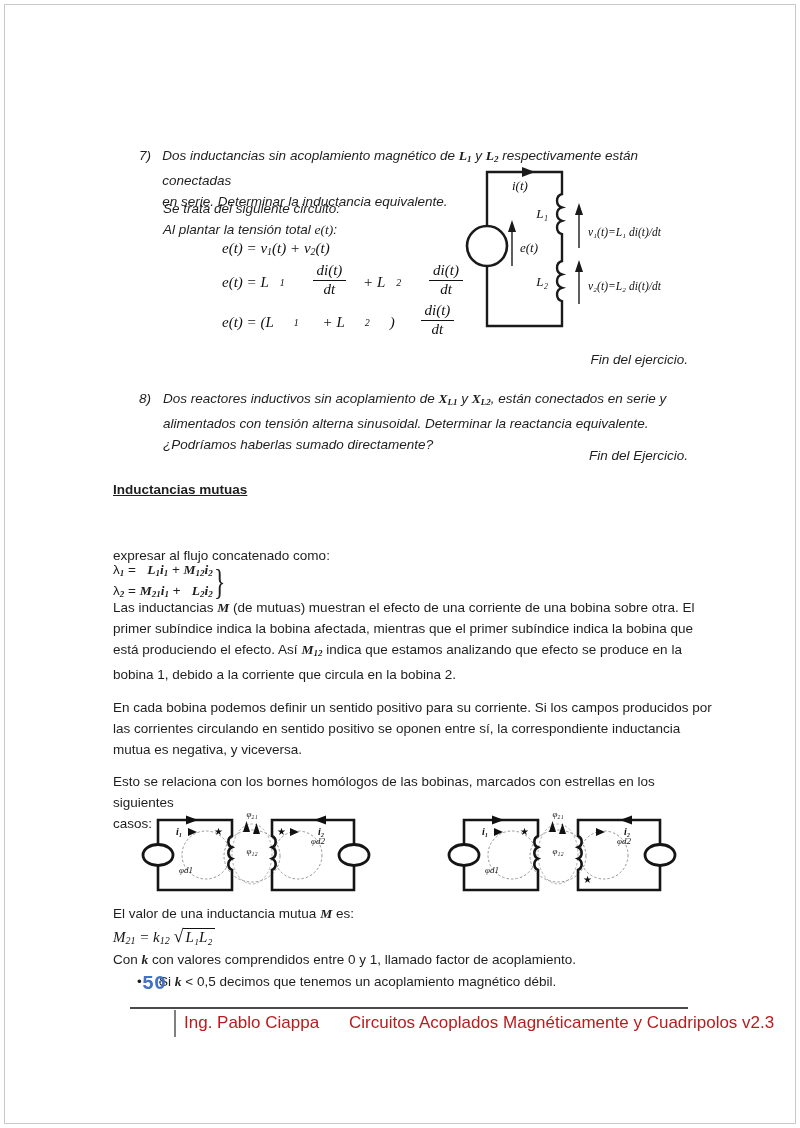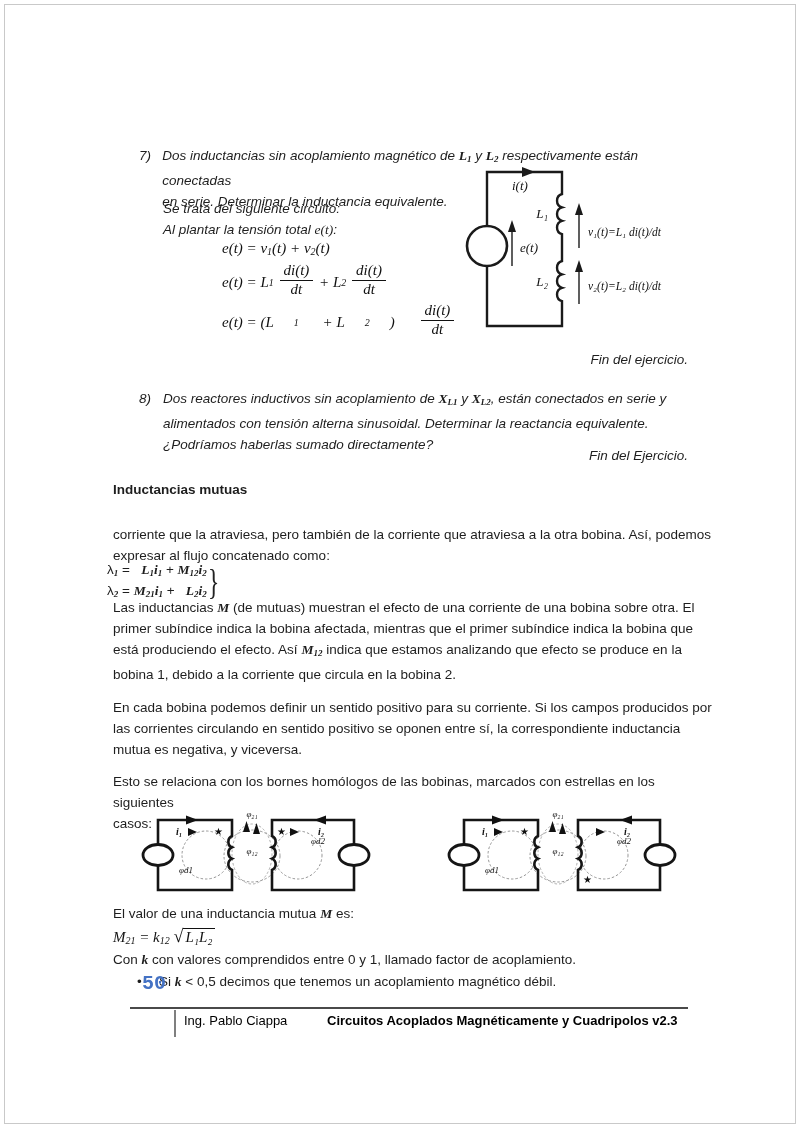--- a/index.html
+++ b/index.html
@@ -4,21 +4,21 @@
 <style>
   html,body{margin:0;padding:0;}
   body{
     width:800px;height:1128px;position:relative;background:#fff;
     font-family:"Liberation Sans","DejaVu Sans",sans-serif;
     color:#1e1e1e;font-size:13.5px;
   }
   .sheet{position:absolute;inset:4px;border:1px solid #c9c9c9;background:#fff;}
   .abs{position:absolute;}
   .it{font-style:italic;}
-  .bold{font-weight:bold;}
+  .bold{font-weight:bold;text-decoration:underline;}
   .lh{line-height:21px;}
   
   .m{font-family:"Liberation Serif","DejaVu Serif",serif;font-style:italic;font-weight:bold;}
   .mi{font-family:"Liberation Serif","DejaVu Serif",serif;font-style:italic;}
   .ssub{font-family:"Liberation Serif","DejaVu Serif",serif;font-style:italic;font-weight:bold;
         font-size:9px;vertical-align:-2px;letter-spacing:0;}
   .eq .ssub{font-weight:normal;font-size:10px;}
   .eq{font-family:"Liberation Serif","DejaVu Serif",serif;font-style:italic;font-size:15px;color:#111;}
   .eq-line{display:block;}
   .frac{display:inline-block;vertical-align:middle;text-align:center;margin:0 2px;line-height:1.05;
@@ -32,40 +32,40 @@
   .brace{font-family:"Liberation Serif","DejaVu Serif",serif;font-size:36px;font-weight:400;
          display:inline-block;transform:scaleX(.65);margin-left:-2px;color:#222;}
   .fin{font-style:italic;text-align:right;}
   .bullet-row{display:flex;}
   .bullet-dot{width:22px;}
   
   .svg-it{font-family:"Liberation Serif","DejaVu Serif",serif;font-style:italic;fill:#111;}
   .svg-bold{font-weight:bold;}
   
   .pg-num{font-size:20px;font-weight:bold;color:#4472c4;}
-  .foot-txt{font-size:13px;color:#000000;}
+  .foot-txt{font-size:17px;color:#b91c1c;}
 </style>
 </head>
 <body>
 
 <div class="sheet"></div>
 
 <div class="abs" style="left:139px;top:145px;width:556px;display:flex;">
   <div class="it lh" style="width:24px;">7)</div>
   <div class="it lh"><span>Dos inductancias sin acoplamiento magnético de </span><span class="m">L</span><span class="ssub">1</span><span> y </span><span class="m">L</span><span class="ssub">2</span><span> respectivamente están conectadas</span><br><span>en serie. Determinar la inductancia equivalente.</span></div>
 </div>
 
 <div class="abs it lh" style="left:163px;top:198px;">
   <div>Se trata del siguiente circuito:</div>
   <div><span>Al plantar la tensión total </span><span class="mi">e(t)</span><span>:</span></div>
 </div>
 
 <div class="abs eq" style="left:222px;top:240px;">
   <div class="eq-line" style="height:22px;"><span>e(t) = v</span><span class="ssub">1</span><span>(t) + v</span><span class="ssub">2</span><span>(t)</span></div>
-  <div class="eq-line" style="height:40px;display:flex;align-items:center;white-space:pre;"><span>e(t) = L</span><span class="ssub">1</span><span> </span><span class="frac"><span class="fnum">di(t)</span><span class="fden">dt</span></span><span> + L</span><span class="ssub">2</span><span> </span><span class="frac"><span class="fnum">di(t)</span><span class="fden">dt</span></span></div>
+  <div class="eq-line" style="height:40px;display:flex;align-items:center;white-space:pre;gap:11px;"><span>e(t) = L</span><span class="ssub">1</span><span> </span><span class="frac"><span class="fnum">di(t)</span><span class="fden">dt</span></span><span> + L</span><span class="ssub">2</span><span> </span><span class="frac"><span class="fnum">di(t)</span><span class="fden">dt</span></span></div>
   <div class="eq-line" style="height:40px;display:flex;align-items:center;white-space:pre;gap:20px;"><span>e(t) = (L</span><span class="ssub">1</span><span> + L</span><span class="ssub">2</span><span>) </span><span class="frac"><span class="fnum">di(t)</span><span class="fden">dt</span></span></div>
 </div>
 
 <svg class="abs" style="left:460px;top:166px;" width="230" height="172" viewBox="0 0 230 172">
   <path d="M27,6 H102 V28 a7,7 0 0 0 0,13.4 a7,7 0 0 0 0,13.4 a7,7 0 0 0 0,13.4 V95 a7,7 0 0 0 0,13.4 a7,7 0 0 0 0,13.4 a7,7 0 0 0 0,13.4 V160 H27 Z" fill="none" stroke="#1a1a1a" stroke-width="2.4"></path>
   <circle cx="27" cy="80" r="20" fill="#fff" stroke="#1a1a1a" stroke-width="2.6"></circle>
   <polygon points="62,1 62,11 75,6" fill="#1a1a1a"></polygon>
   <text class="svg-it" x="52" y="24" font-size="13">i(t)</text>
   <line x1="52" y1="100" x2="52" y2="64" stroke="#1a1a1a" stroke-width="1.4"></line>
   <polygon points="48,66 56,66 52,54" fill="#1a1a1a"></polygon>
@@ -83,23 +83,23 @@
 <div class="abs fin" style="left:460px;top:352px;width:228px;">Fin del ejercicio.</div>
 
 <div class="abs" style="left:139px;top:388px;width:556px;display:flex;">
   <div class="it lh" style="width:24px;">8)</div>
   <div class="it lh"><span>Dos reactores inductivos sin acoplamiento de </span><span class="m">X</span><span class="ssub">L1</span><span> y </span><span class="m">X</span><span class="ssub">L2</span><span>, están conectados en serie y</span><br><span>alimentados con tensión alterna sinusoidal. Determinar la reactancia equivalente.</span><br><span>¿Podríamos haberlas sumado directamente?</span></div>
 </div>
 <div class="abs fin" style="left:139px;top:448px;width:549px;">Fin del Ejercicio.</div>
 
 <div class="abs bold" style="left:113px;top:482px;">Inductancias mutuas</div>
 
-<div class="abs lh" style="left:113px;top:503px;width:600px;"><br><span>corriente que la atraviesa, pero también de la corriente que atraviesa a la otra bobina. Así, podemos</span><br><span>expresar al flujo concatenado como:</span></div>
+<div class="abs lh" style="left:113px;top:503px;width:600px;"><br><br><span>expresar al flujo concatenado como:</span></div>
 
-<div class="abs lambda-wrap" style="left:107px;top:561px;text-align:center;">
+<div class="abs lambda-wrap" style="left:113px;top:561px;text-align:center;">
   <div class="lambda-lines">
     <div><span>λ</span><span class="ssub">1</span><span> =&nbsp;&nbsp;&nbsp;</span><span class="m">L</span><span class="ssub">1</span><span class="m">i</span><span class="ssub">1</span><span> + </span><span class="m">M</span><span class="ssub">12</span><span class="m">i</span><span class="ssub">2</span></div>
     <div><span>λ</span><span class="ssub">2</span><span> = </span><span class="m">M</span><span class="ssub">21</span><span class="m">i</span><span class="ssub">1</span><span> +&nbsp;&nbsp;&nbsp;</span><span class="m">L</span><span class="ssub">2</span><span class="m">i</span><span class="ssub">2</span></div>
   </div>
   <span class="brace">}</span>
 </div>
 
 <div class="abs lh" style="left:113px;top:597px;width:600px;"><span>Las inductancias </span><span class="m">M</span><span> (de mutuas) muestran el efecto de una corriente de una bobina sobre otra. El</span><br><span>primer subíndice indica la bobina afectada, mientras que el primer subíndice indica la bobina que</span><br><span>está produciendo el efecto. Así </span><span class="m">M</span><span class="ssub">12</span><span> indica que estamos analizando que efecto se produce en la</span><br><span>bobina 1, debido a la corriente que circula en la bobina 2.</span></div>
 
 <div class="abs lh" style="left:113px;top:697px;width:600px;"><span>En cada bobina podemos definir un sentido positivo para su corriente. Si los campos producidos por</span><br><span>las corrientes circulando en sentido positivo se oponen entre sí, la correspondiente inductancia</span><br><span>mutua es negativa, y viceversa.</span></div>
@@ -161,13 +161,13 @@
 <div class="abs" style="left:113px;top:952px;"><span>Con </span><span class="m">k</span><span> con valores comprendidos entre 0 y 1, llamado factor de acoplamiento.</span></div>
 <div class="abs bullet-row" style="left:137px;top:974px;">
   <span class="bullet-dot">•</span>
   <span><span>Si </span><span class="m">k</span><span> &lt; 0,5 decimos que tenemos un acoplamiento magnético débil.</span></span>
 </div>
 
 <div class="abs" style="left:130px;top:1007px;width:558px;height:2px;background:#4a4a4a;"></div>
 <div class="abs pg-num" style="left:142px;top:972px;font-family:Liberation Mono, monospace;">50</div>
 <div class="abs" style="left:174px;top:1010px;width:2px;height:27px;background:#7f7f7f;"></div>
 <div class="abs foot-txt" style="left:184px;top:1013px;">Ing. Pablo Ciappa</div>
-<div class="abs foot-txt" style="left:327px;top:1013px;font-weight:bold;">Circuitos Acoplados Magnéticamente y Cuadripolos v2.3</div>
+<div class="abs foot-txt" style="left:349px;top:1013px;">Circuitos Acoplados Magnéticamente y Cuadripolos v2.3</div>
 
 </body></html>

